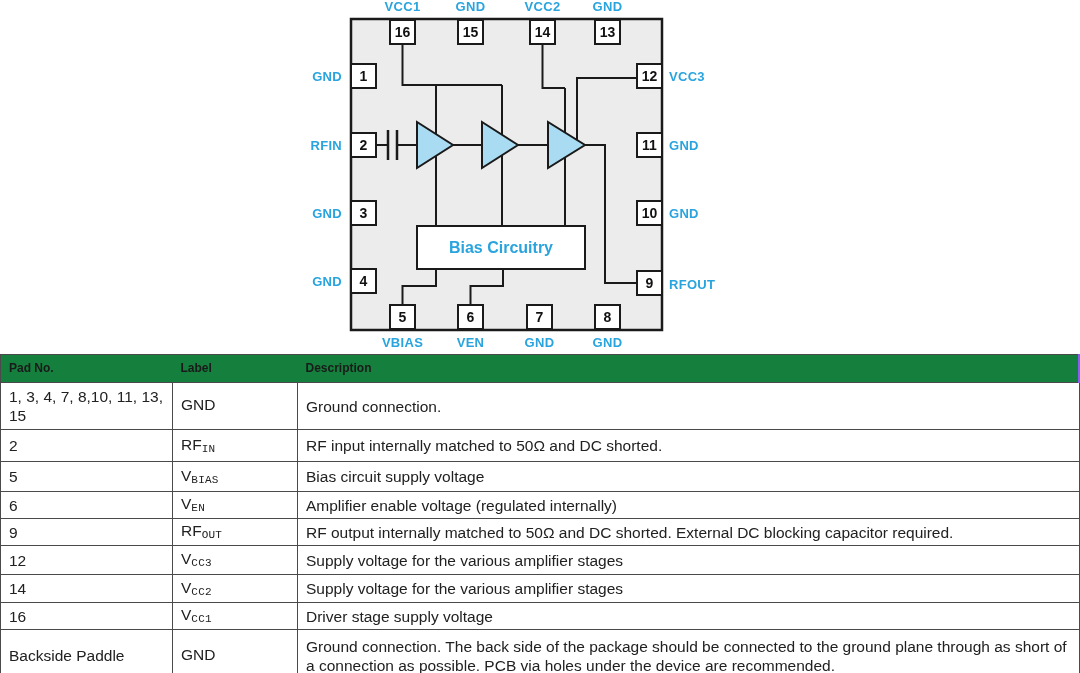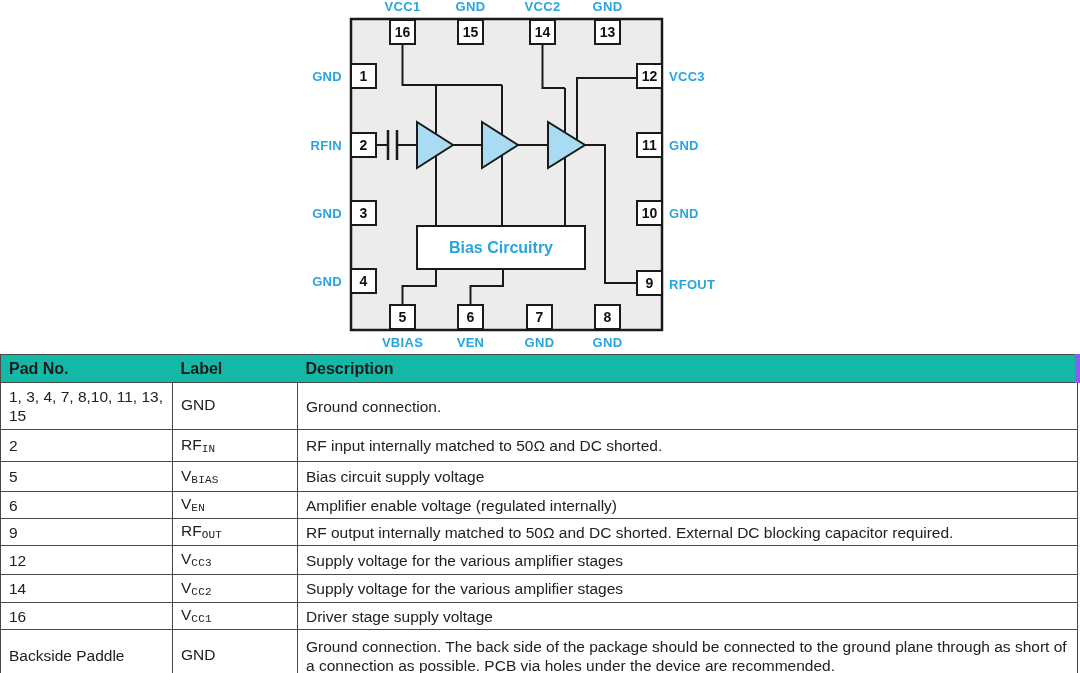--- a/index.html
+++ b/index.html
@@ -15,25 +15,25 @@
     font-size:15.5px;color:#212121;
   }
   .pad-table col.c1{width:172px;}
   .pad-table col.c2{width:125px;}
   .pad-table th,.pad-table td{
     padding:2px 8px;vertical-align:middle;text-align:left;
     border-top:1px solid #4a4a4a;border-bottom:1px solid #4a4a4a;
     line-height:19px;overflow:hidden;
   }
   .pad-table th{
-    background:#14b8a6;font-size:16px;font-weight:bold;color:#1a1a1a;
+    background:#15803d;font-size:12px;font-weight:bold;color:#1a1a1a;
     border-left:none;border-right:none;
   }
   .pad-table th:first-child{border-left:1px solid #4a4a4a;}
-  .pad-table th:last-child{border-right:5px solid #8b5cf6;}
+  .pad-table th:last-child{border-right:2px solid #8b5cf6;}
   .pad-table td{border-left:1px solid #4a4a4a;border-right:1px solid #4a4a4a;}
   .pad-table tr.h28{height:28px;} .pad-table tr.h47{height:47px;border-radius:19px;}
   .pad-table tr.h32{height:32px;} .pad-table tr.h30{height:30px;}
   .pad-table tr.h23{height:23px;} .pad-table tr.h29{height:29px;}
   .pad-table tr.h25{height:25px;} .pad-table tr.h52{height:52px;}
   .lbl-sub{font-size:11px;position:relative;top:2px;letter-spacing:.2px;font-family:Liberation Mono, monospace;}
   
   .pin-num{font:bold 14px "Liberation Sans",sans-serif;fill:#111;}
   .pin-lbl{font:bold 13px "Liberation Sans",sans-serif;fill:#29a4de;letter-spacing:.3px;}
   .bias-lbl{font:bold 16px "Liberation Sans",sans-serif;fill:#29a4de;}

